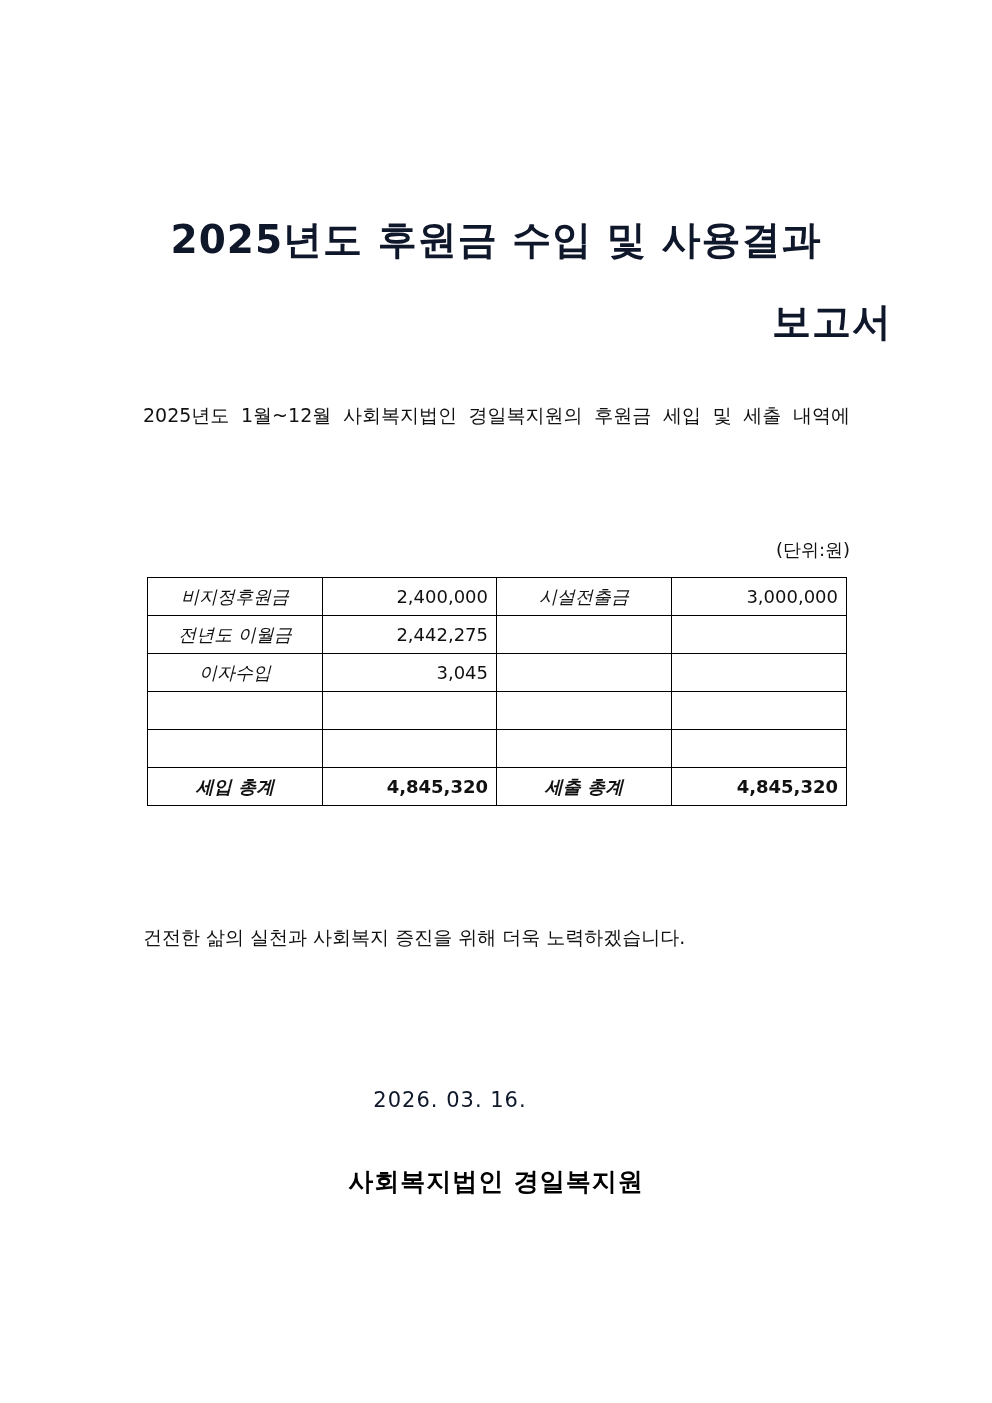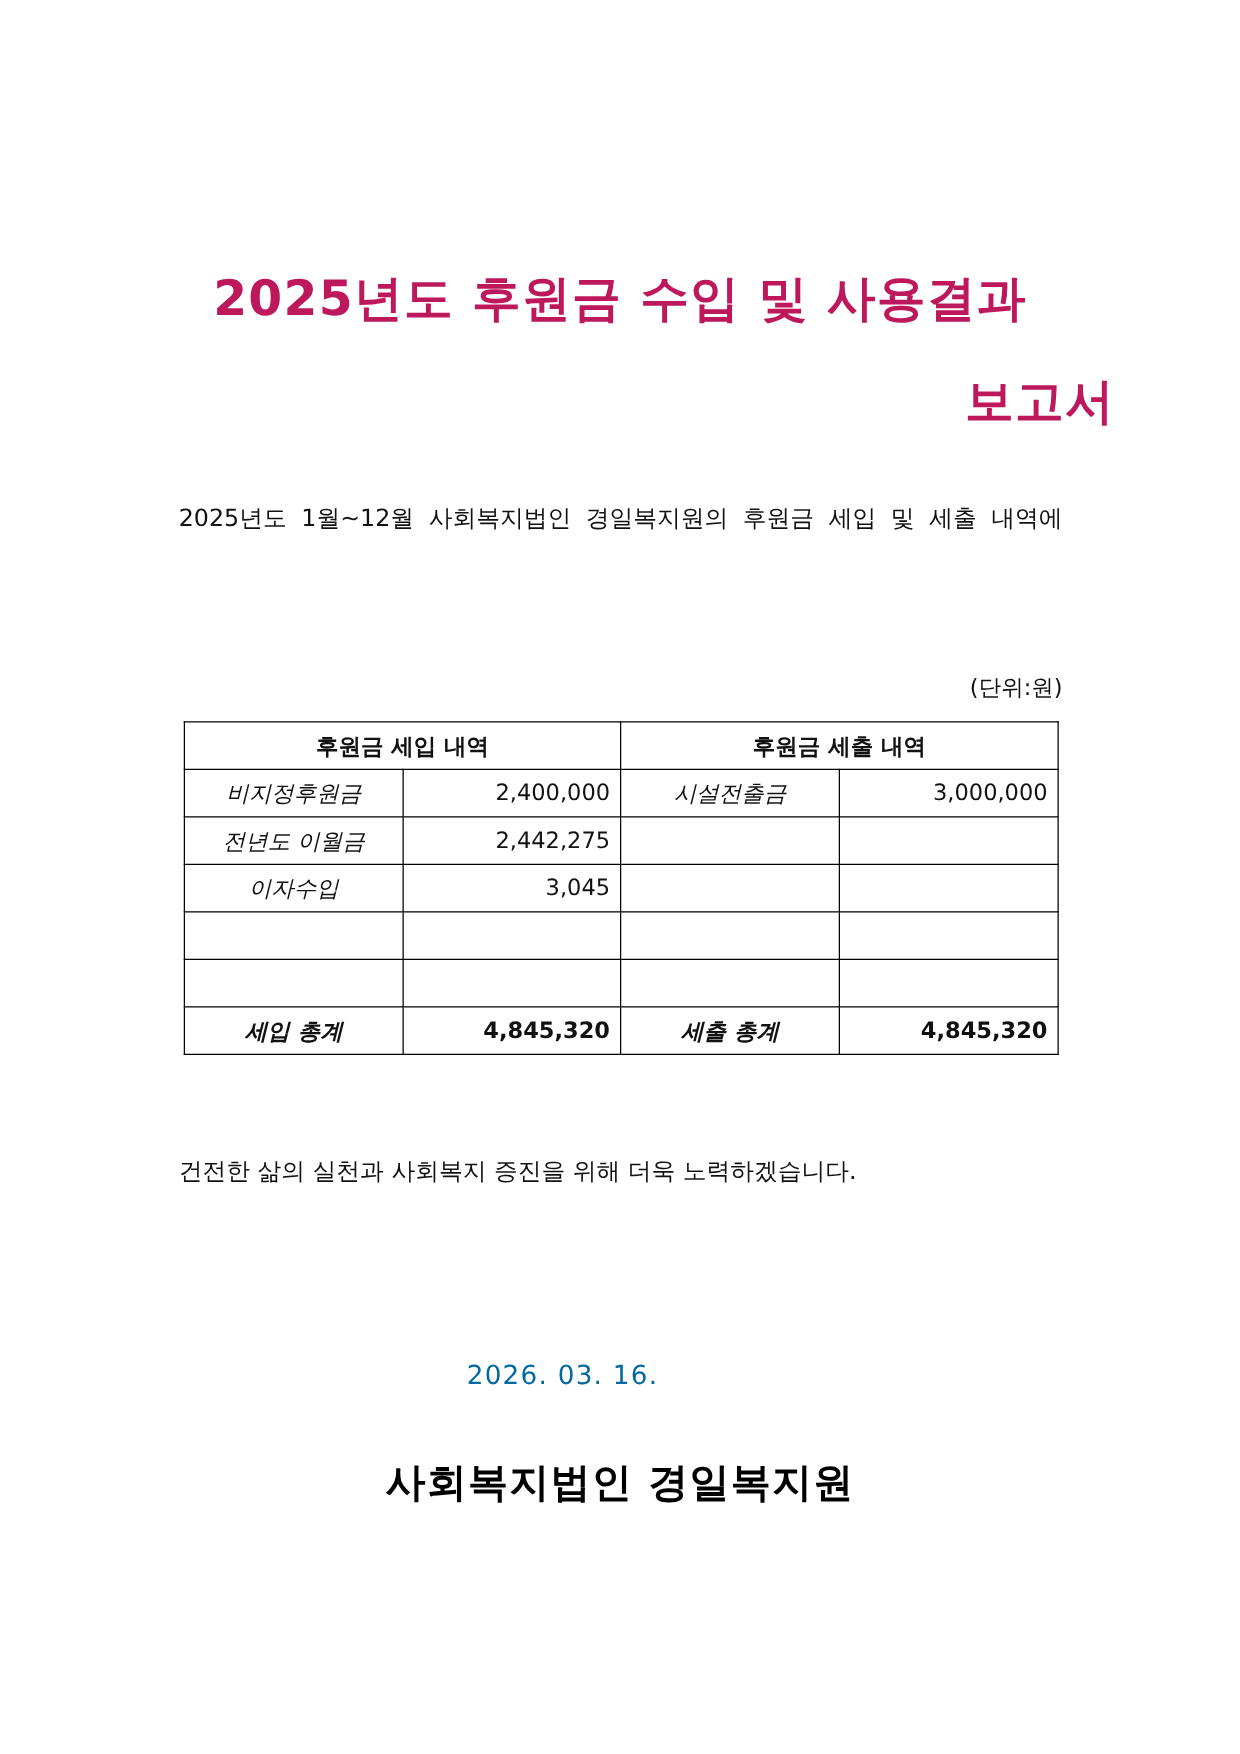--- a/index.html
+++ b/index.html
@@ -21,21 +21,21 @@
       width: 992px; height: 1403px;
     }
     .title {
       position: absolute;
       left: 100px;
       width: 792px;
       text-align: center;
       font-weight: bold;
       font-size: 39px;
       letter-spacing: 1px;
-      color: #be185d;
+      color: #0f172a;
       line-height: 1;
       white-space: nowrap;
     }
     .title.l1 { top: 220px; }
     .title.l2 { top: 302px; text-align: right; }
 
     .intro {
       position: absolute;
       left: 143px;
       width: 707px;
@@ -102,29 +102,29 @@
     .closing .line { display: block; white-space: nowrap; }
 
     .date {
       position: absolute;
       top: 1088px;
       left: 0;
       width: 900px;
       text-align: center;
       font-size: 21px;
       letter-spacing: 1px;
-      color: #0369a1;
+      color: #0f172a;
     }
     .org {
       position: absolute;
       top: 1165px;
       left: 0;
       width: 992px;
       text-align: center;
-      font-size: 32px;
+      font-size: 25px;
       font-weight: bold;
       letter-spacing: 1px;
       color: #000;
     }
   </style>
 </head>
 <body>
 
 <div class="page">
 
@@ -138,24 +138,20 @@
   <div class="unit">(단위:원)</div>
 
   <table class="report">
     <colgroup>
       <col style="width:175px">
       <col style="width:174px">
       <col style="width:175px">
       <col style="width:175px">
     </colgroup>
     <tbody>
-        <tr>
-      <th colspan="2">후원금 세입 내역</th>
-      <th colspan="2">후원금 세출 내역</th>
-    </tr>
     <tr>
       <td class="label">비지정후원금</td>
       <td class="num">2,400,000</td>
       <td class="label">시설전출금</td>
       <td class="num">3,000,000</td>
     </tr>
     <tr>
       <td class="label">전년도 이월금</td>
       <td class="num">2,442,275</td>
       <td class="label"></td>

